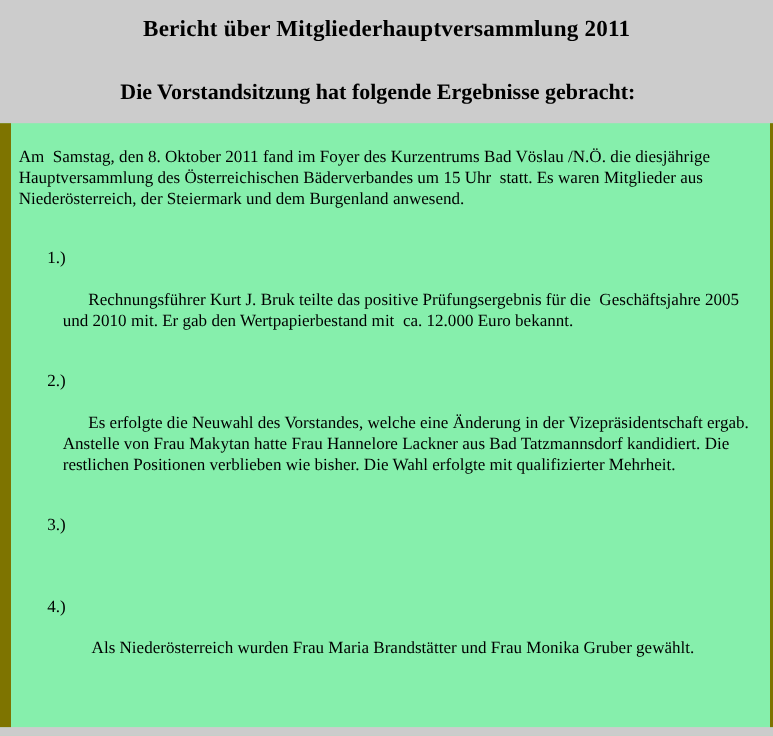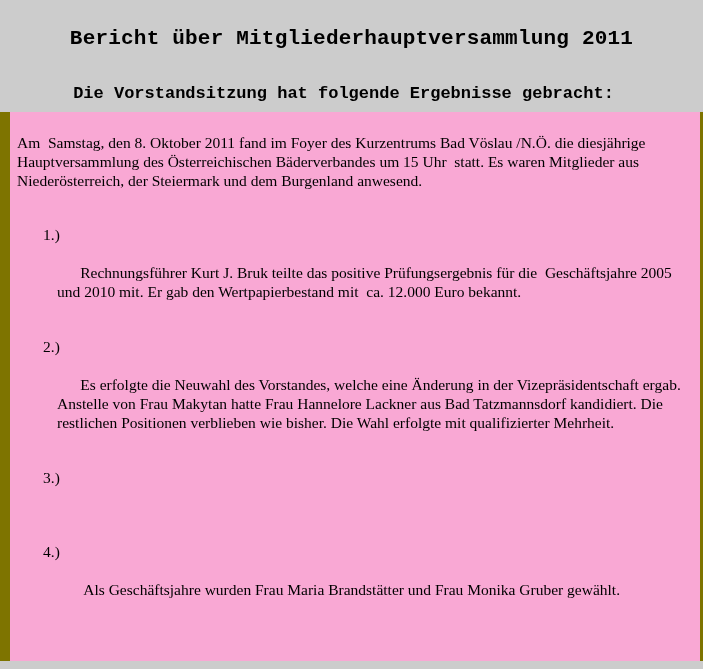--- a/index.html
+++ b/index.html
@@ -9,46 +9,45 @@
     body {
       width: 703px;
       height: 669px;
       position: relative;
       background: #cccccc;
       color: #000000;
       font-family: "Liberation Serif", serif;
       overflow: hidden;
     }
     .header {
-      padding-top: 21px;
-      font-family: Liberation Mono, monospace;
+      padding-top: 8px;
     }
     .title {
       margin: 6px 0 0 0;
       font-size: 21px;
       font-weight: bold;
       text-align: center;
       letter-spacing: 0.2px;
     }
     .subtitle {
       margin: 34px 16px 0 0;
-      font-size: 17px;
+      font-size: 20px;
       font-weight: bold;
       text-align: center;
     }
     .content-frame {
       position: absolute;
       top: 112px;
       bottom: 8px;
       left: 0;
       width: 703px;
       box-sizing: border-box;
       border-left: 10px solid #7e7400;
       border-right: 3px solid #7e7400;
-      background: #f9a8d4;
+      background: #86efac;
       overflow: hidden;
     }
     .intro {
       margin: 21px 8px 0 7px;
       font-size: 15.5px;
       line-height: 19px;
       white-space: pre-wrap;
     }
     .agenda-list {
       margin: 35px 0 0 0;
@@ -89,18 +88,18 @@
     </li>
     <li class="agenda-item">
       <span class="num">2.)</span>
       <span class="text">Es erfolgte die Neuwahl des Vorstandes, welche eine Änderung in der Vizepräsidentschaft ergab. Anstelle von Frau Makytan hatte Frau Hannelore Lackner aus Bad Tatzmannsdorf kandidiert. Die restlichen Positionen verblieben wie bisher. Die Wahl erfolgte mit qualifizierter Mehrheit.</span>
     </li>
     <li class="agenda-item">
       <span class="num">3.)</span>
     </li>
     <li class="agenda-item">
       <span class="num">4.)</span>
-      <span class="text"> Als Geschäftsjahre wurden Frau Maria Brandstätter und Frau Monika Gruber gewählt.</span>
+      <span class="text"> Als Niederösterreich wurden Frau Maria Brandstätter und Frau Monika Gruber gewählt.</span>
     </li>
 
   </ol>
 
 </div>
 
 </body></html>

